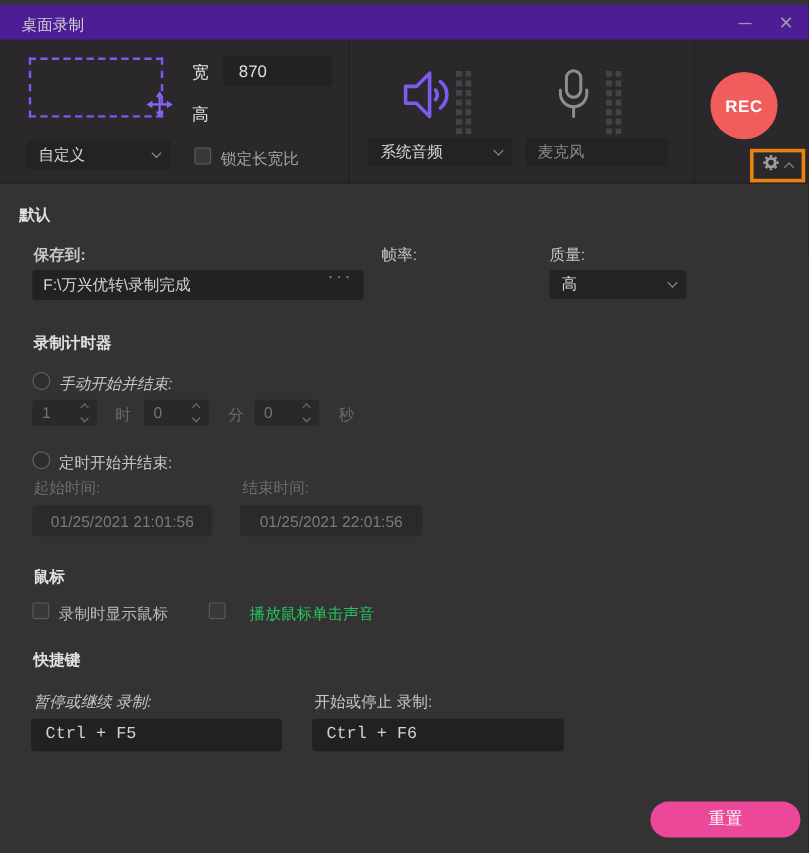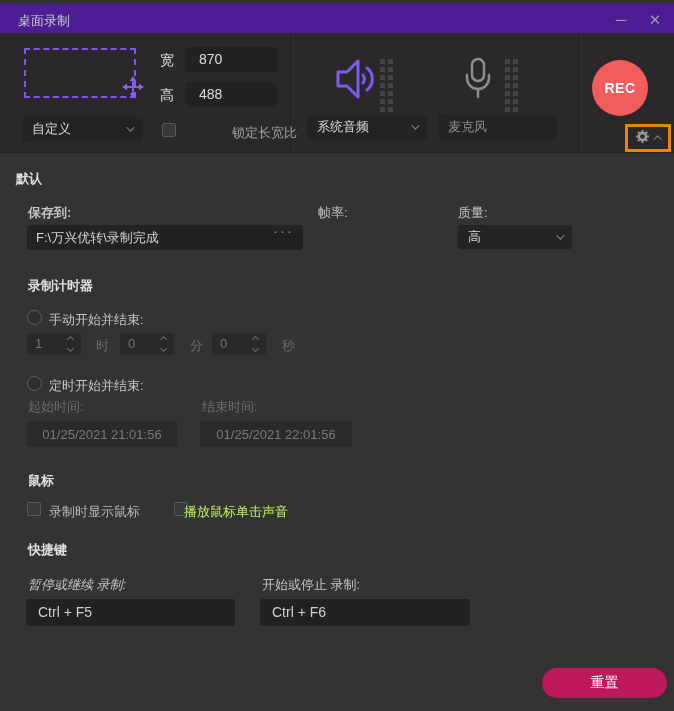--- a/index.html
+++ b/index.html
@@ -31,21 +31,21 @@
   .dropdown { position:absolute; height:24px; background:#242223; border-radius:3px; display:flex; align-items:center; justify-content:space-between; padding:0 10px; font-size:13px; color:#d8d8d8; cursor:default; }
   .dd-mode { left:22px; top:84px; width:120px; }
   .dd-sys  { left:307px; top:82px; width:120px; }
   .dd-fps  { left:318px; top:225px; width:115px; }
   .dd-q    { left:458px; top:225px; width:114px; }
   .chev-down { width:6px; height:6px; border-right:1.5px solid #8b8a8b; border-bottom:1.5px solid #8b8a8b; transform:rotate(45deg) translateY(-2px); flex:0 0 auto; }
 
   .checkbox { position:absolute; width:14px; height:14px; background:#39383a; border:1px solid #5b5a5b; border-radius:2px; }
   .cb-lock { left:162px; top:90px; }
   .cb-lab { position:absolute; font-size:13px; color:#a5a4a5; }
-  .cb-lab-lock { left:184px; top:91px;margin-left:48px; }
+  .cb-lab-lock { left:184px; top:91px; }
 
   .audio-icon { position:absolute; }
   .spk-icon { left:334px; top:23px; }
   .mic-icon { left:463px; top:23px; }
   .meter { position:absolute; width:13px; height:53px; }
   .meter-spk { left:380px; top:26px; }
   .meter-mic { left:505px; top:26px; }
   .mic-field { position:absolute; left:438px; top:82px; width:119px; height:24px; background:#242223; border-radius:3px; font-size:13px; color:#8b8a8b; line-height:24px; padding-left:10px; }
 
   .rec-btn { position:absolute; left:592px; top:27px; width:56px; height:56px; border-radius:50%; background:#f15c5c; display:flex; align-items:center; justify-content:center; color:#ffffff; font-size:14px; font-weight:bold; letter-spacing:0.5px; cursor:pointer; }
@@ -59,46 +59,46 @@
 
   .h-default { left:16px; top:170px; }
   .l-saveto { left:28px; top:204px;font-weight:bold; }
   .path-input { position:absolute; left:27px; top:225px; width:276px; height:25px; background:#232122; border-radius:3px; font-size:13px; color:#d5d5d5; line-height:25px; padding-left:9px; white-space:nowrap; overflow:hidden; }
   .browse { position:absolute; left:273px; top:222px; font-size:15px; color:#8f8e8f; letter-spacing:2px; cursor:pointer; }
   .l-fps { left:318px; top:204px; } .l-q { left:458px; top:204px; }
 
   .h-timer { left:28px; top:277px; }
   .radio { position:absolute; width:15px; height:15px; border-radius:50%; border:1px solid #616061; background:#2f2d2f; }
   .r-manual { left:27px; top:310px; } .r-sched { left:27px; top:376px; }
-  .l-manual { left:49px; top:311px; } .l-sched { left:49px; top:377px; }
+  .l-manual { left:49px; top:311px;font-style:italic; } .l-sched { left:49px; top:377px; }
 
   .spinner { position:absolute; top:333px; width:54px; height:22px; background:#2a282a; border-radius:3px; }
   .sp1 { left:27px; } .sp2 { left:120px; } .sp3 { left:212px; }
   .spin-val { position:absolute; left:8px; top:0; line-height:22px; font-size:13px; color:#767576; }
   .spin-arrows { position:absolute; right:6px; top:3px; width:8px; height:16px; }
   .sa-up, .sa-dn { position:absolute; left:1px; width:5px; height:5px; }
   .sa-up { top:1px; border-left:1.5px solid #6f6e6f; border-top:1.5px solid #6f6e6f; transform:rotate(45deg); }
   .sa-dn { bottom:1px; border-right:1.5px solid #6f6e6f; border-bottom:1.5px solid #6f6e6f; transform:rotate(45deg); }
   .unit { position:absolute; top:337px; font-size:13px; color:#6d6c6d; }
   .u-h { left:96px; } .u-m { left:190px; } .u-s { left:282px; }
 
   .l-start { left:28px; top:398px; } .l-end { left:202px; top:398px; }
   .date-input { position:absolute; top:421px; height:26px; background:#2b292b; border-radius:3px; display:flex; align-items:center; justify-content:center; font-size:13px; color:#7b7a7b; }
   .dt1 { left:27px; width:150px; } .dt2 { left:200px; width:152px; }
 
   .h-mouse { left:28px; top:472px; }
   .cb-show { left:27px; top:502px; } .cb-sound { left:174px; top:502px; }
-  .l-show { left:49px; top:503px; color:#b9b8b9; } .l-sound { left:184px; top:503px; color:#bef264; }
+  .l-show { left:49px; top:503px; color:#b9b8b9; } .l-sound { left:208px; top:503px; color:#22c55e; }
 
   .h-hotkey { left:28px; top:541px; }
   .l-pause { left:28px; top:576px;font-style:italic; } .l-startstop { left:262px; top:576px; }
-  .hk-input { position:absolute; top:599px; height:27px; background:#222021; border-radius:3px; font-size:14px; color:#d2d1d2; line-height:27px; padding-left:12px; }
+  .hk-input { position:absolute; top:599px; height:27px; background:#222021; border-radius:3px; font-size:14px; color:#d2d1d2; line-height:27px; padding-left:12px;font-family:Liberation Mono, monospace; }
   .hk1 { left:26px; width:209px; } .hk2 { left:260px; width:210px; }
 
-  .reset-btn { position:absolute; left:542px; top:668px; width:125px; height:30px; border-radius:15px; background:#be185d; display:flex; align-items:center; justify-content:center; font-size:14px; color:#ffffff; cursor:pointer; }
+  .reset-btn { position:absolute; left:542px; top:668px; width:125px; height:30px; border-radius:15px; background:#ec4899; display:flex; align-items:center; justify-content:center; font-size:14px; color:#ffffff; cursor:pointer; }
 </style>
 </head>
 <body>
 
 <div class="window">
 
   <div class="titlebar">
     <div class="title">桌面录制</div>
     <div class="win-btn min">─</div>
     <div class="win-btn close">✕</div>
@@ -119,21 +119,20 @@
           <polygon points="12,0 8.5,5.5 15.5,5.5"></polygon>
           <polygon points="12,24 8.5,18.5 15.5,18.5"></polygon>
           <polygon points="0,12 5.5,8.5 5.5,15.5"></polygon>
           <polygon points="24,12 18.5,8.5 18.5,15.5"></polygon>
         </g>
       </svg>
     </div>
     <div class="mini-label lab-w">宽</div>
     <div class="num-input inp-w">870</div>
     <div class="mini-label lab-h">高</div>
-    <div class="num-input inp-h">488</div>
 
     <div class="dropdown dd-mode">
       <span>自定义</span>
       <span class="chev-down"></span>
     </div>
     <div class="checkbox cb-lock"></div>
     <div class="cb-lab cb-lab-lock">锁定长宽比</div>
 
     <div class="audio-icon spk-icon">
       <svg viewBox="0 0 46 46" width="46" height="46">

